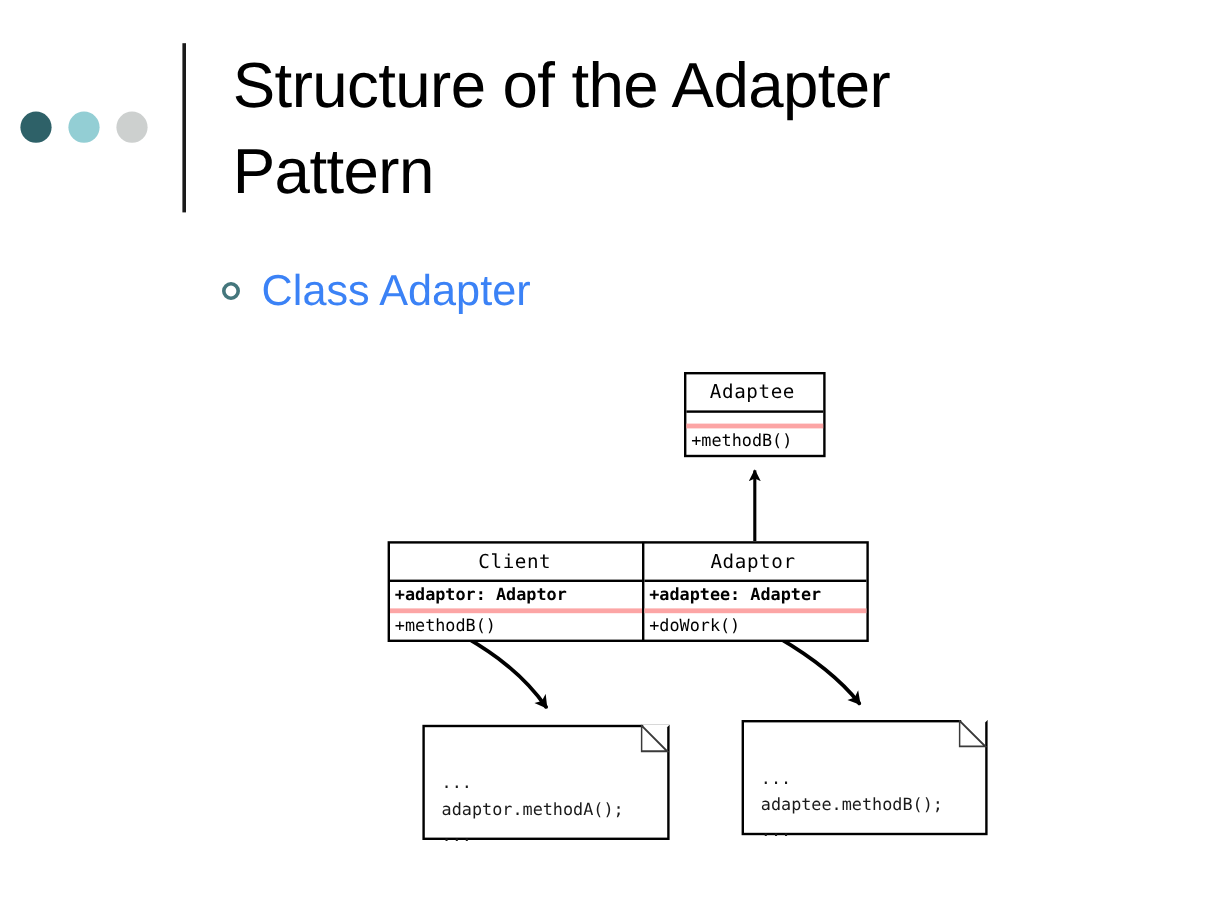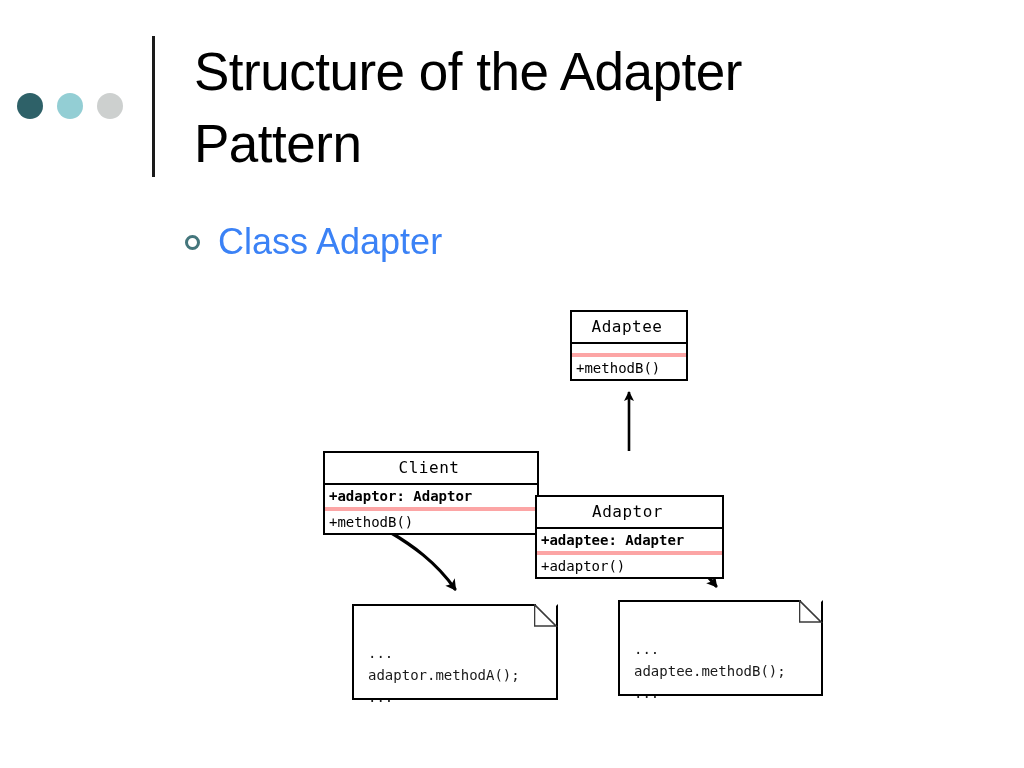--- a/index.html
+++ b/index.html
@@ -125,21 +125,21 @@
     box-sizing: border-box;
     white-space: pre;
     overflow: hidden;
   }
   .uml-compartment.divided { border-bottom: 4px solid #fca5a5; font-weight: bold; }
   .uml-compartment.empty { height: 13px; padding: 0; }
 
   
   #class-adaptee { left: 570px; top: 310px; width: 118px; }
   #class-client  { left: 275px; top: 451px; width: 216px; margin-left: 48px; }
-  #class-adaptor { left: 535px; top: 451px; width: 189px; margin-top: 44px; }
+  #class-adaptor { left: 535px; top: 451px; width: 189px; }
 
   
   .uml-note {
     position: absolute;
     border: 2px solid #000000;
     background: #ffffff;
     box-sizing: border-box;
     font-family: "DejaVu Sans Mono", monospace;
     font-size: 14px;
     line-height: 22px;
@@ -221,21 +221,21 @@
 
   <div class="uml-class" id="class-client">
     <div class="uml-name">Client</div>
     <div class="uml-compartment divided">+adaptor: Adaptor</div>
     <div class="uml-compartment">+methodB()</div>
   </div>
 
   <div class="uml-class" id="class-adaptor">
     <div class="uml-name">Adaptor</div>
     <div class="uml-compartment divided">+adaptee: Adapter</div>
-    <div class="uml-compartment">+adaptor()</div>
+    <div class="uml-compartment">+doWork()</div>
   </div>
 
   <div class="uml-note" id="note-left">
     <span>...
 adaptor.methodA();
 ...</span>
     <span class="note-fold-tri"></span>
     <svg width="24" height="24" style="position:absolute;right:-2px;top:-2px;">
       <path d="M0.5,0.5 L22,22 L0.5,22 Z" fill="#ffffff" stroke="#3a3a3a" stroke-width="1.6"></path>
     </svg>

